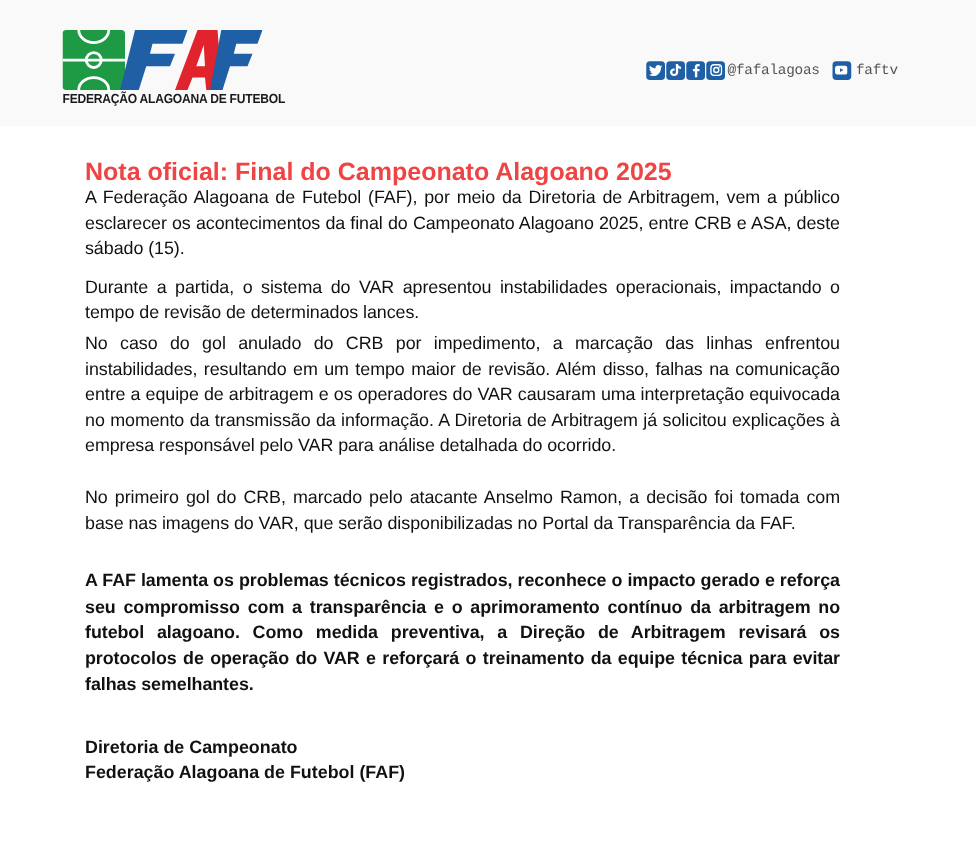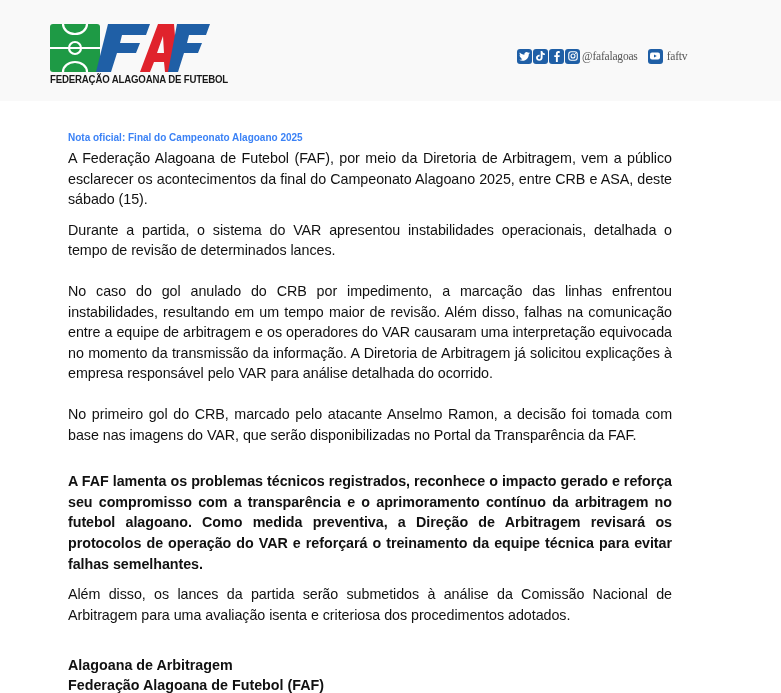--- a/index.html
+++ b/index.html
@@ -26,37 +26,37 @@
       position: absolute; left: 517px; top: 48px; height: 16px;
       display: flex; align-items: center;
     }
     .social .icon-box {
       width: 15px; height: 15px; background: #1f5fa6; border-radius: 3px;
       margin-right: 1px; display: flex; align-items: center; justify-content: center;
     }
     .social .icon-box svg { display: block; }
     .social .handle {
       font-size: 11.5px; color: #555; margin-left: 1px; margin-right: 10px;
-      font-family: Liberation Serif, serif; letter-spacing: -0.2px;
+      font-family: Liberation Mono, monospace; letter-spacing: -0.2px;
     }
     .social .handle2 { margin-right: 13px; }
 
     .doc {
       position: absolute; left: 68px; top: 128px; width: 604px;
     }
     .title {
-      font-weight: bold; font-size: 10px; line-height: 20px; color: #3b82f6;
+      font-weight: bold; font-size: 20px; line-height: 20px; color: #ef4444;
     }
     .para {
       font-size: 14.3px; line-height: 20.6px; color: #111;
       text-align: justify; letter-spacing: -0.05px;
     }
     .p1 { }
     .p2 { margin-top: 10px; }
-    .p3 { margin-top: 20px; }
+    .p3 { margin-top: 4px; }
     .p4 { margin-top: 20px; }
     .p5 { margin-top: 26px; font-weight: bold; }
     .p6 { margin-top: 10px; }
     .sign { margin-top: 30px; font-weight: bold; font-size: 14.3px; line-height: 20px; }
   </style>
 </head>
 <body>
 
 <div class="header">
   <div class="logo">
@@ -110,22 +110,21 @@
           <path d="M8 4 L13.5 7 L8 10 Z" fill="#1f5fa6"></path>
         </svg>
     </span>
     <span class="handle handle2">faftv</span>
   </div>
 </div>
 
 <div class="doc">
   <div class="title">Nota oficial: Final do Campeonato Alagoano 2025</div>
   <p class="para p1">A Federação Alagoana de Futebol (FAF), por meio da Diretoria de Arbitragem, vem a público esclarecer os acontecimentos da final do Campeonato Alagoano 2025, entre CRB e ASA, deste sábado (15).</p>
-  <p class="para p2">Durante a partida, o sistema do VAR apresentou instabilidades operacionais, detalhada o tempo de revisão de determinados lances.</p>
+  <p class="para p2">Durante a partida, o sistema do VAR apresentou instabilidades operacionais, impactando o tempo de revisão de determinados lances.</p>
   <p class="para p3">No caso do gol anulado do CRB por impedimento, a marcação das linhas enfrentou instabilidades, resultando em um tempo maior de revisão. Além disso, falhas na comunicação entre a equipe de arbitragem e os operadores do VAR causaram uma interpretação equivocada no momento da transmissão da informação. A Diretoria de Arbitragem já solicitou explicações à empresa responsável pelo VAR para análise detalhada do ocorrido.</p>
   <p class="para p4">No primeiro gol do CRB, marcado pelo atacante Anselmo Ramon, a decisão foi tomada com base nas imagens do VAR, que serão disponibilizadas no Portal da Transparência da FAF.</p>
   <p class="para p5">A FAF lamenta os problemas técnicos registrados, reconhece o impacto gerado e reforça seu compromisso com a transparência e o aprimoramento contínuo da arbitragem no futebol alagoano. Como medida preventiva, a Direção de Arbitragem revisará os protocolos de operação do VAR e reforçará o treinamento da equipe técnica para evitar falhas semelhantes.</p>
-  <p class="para p6">Além disso, os lances da partida serão submetidos à análise da Comissão Nacional de Arbitragem para uma avaliação isenta e criteriosa dos procedimentos adotados.</p>
   <div class="sign">
-    <div>Alagoana de Arbitragem</div>
+    <div>Diretoria de Campeonato</div>
     <div>Federação Alagoana de Futebol (FAF)</div>
   </div>
 </div>
 
 </body></html>

